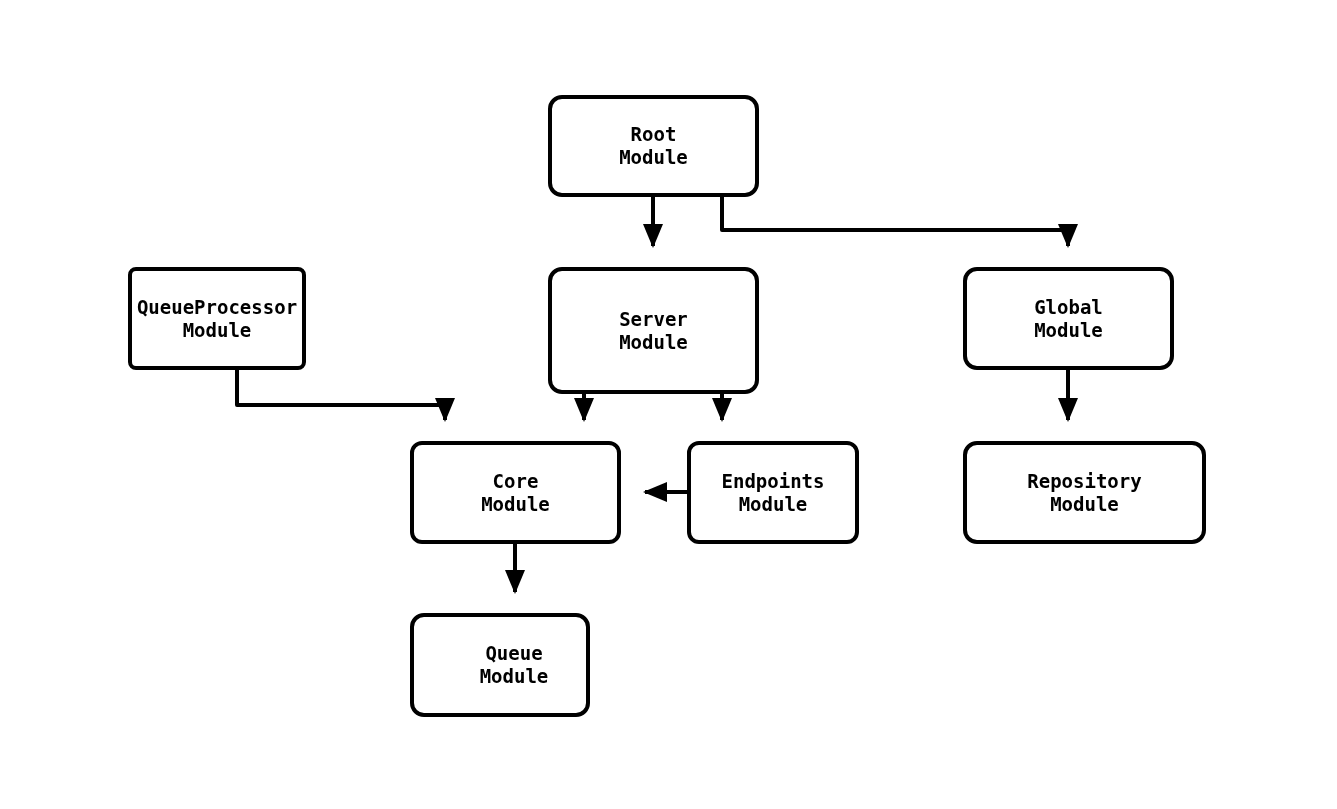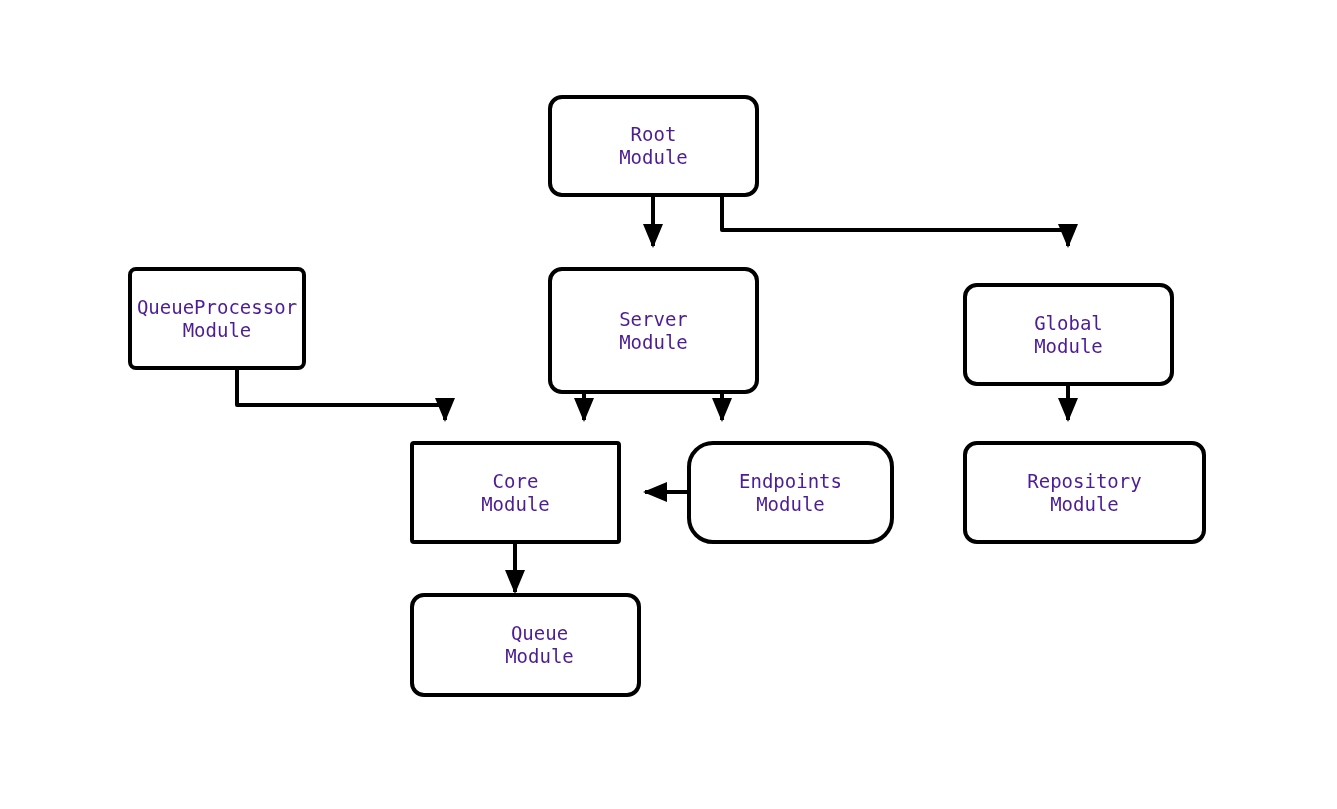--- a/index.html
+++ b/index.html
@@ -34,22 +34,22 @@
     border-radius: 14px;
     display: flex;
     align-items: center;
     justify-content: center;
     z-index: 2;
   }
   .node-label {
     font-family: "DejaVu Sans Mono", "Liberation Mono", monospace;
     font-size: 19px;
     line-height: 23px;
-    font-weight: 400;
-    color: #4c1d95;
+    font-weight: 700;
+    color: #000000;
     text-align: center;
     white-space: pre;
     letter-spacing: 0px;
   }
 </style>
 </head>
 <body>
 
 <div id="diagram-root" style="background: rgb(255, 255, 255);">
 
@@ -85,38 +85,38 @@
   <div class="node" style="left: 128px; top: 267px; width: 178px; height: 103px; background: rgb(255, 255, 255); border-color: rgb(0, 0, 0); border-width: 4px; border-radius: 8px;">
     <div class="node-label">QueueProcessor
 Module</div>
   </div>
 
   <div class="node" style="left: 548px; top: 267px; width: 211px; height: 127px; background: rgb(255, 255, 255); border-color: rgb(0, 0, 0); border-width: 4px; border-radius: 14px;">
     <div class="node-label">Server
 Module</div>
   </div>
 
-  <div class="node" style="left: 963px; top: 267px; width: 211px; height: 103px; background: rgb(255, 255, 255); border-color: rgb(0, 0, 0); border-width: 4px; border-radius: 14px; margin-top: 16px;">
+  <div class="node" style="left: 963px; top: 267px; width: 211px; height: 103px; background: rgb(255, 255, 255); border-color: rgb(0, 0, 0); border-width: 4px; border-radius: 14px;">
     <div class="node-label">Global
 Module</div>
   </div>
 
-  <div class="node" style="left: 410px; top: 441px; width: 211px; height: 103px; background: rgb(255, 255, 255); border-color: rgb(0, 0, 0); border-width: 4px; border-radius: 4px;">
+  <div class="node" style="left: 410px; top: 441px; width: 211px; height: 103px; background: rgb(255, 255, 255); border-color: rgb(0, 0, 0); border-width: 4px; border-radius: 12px;">
     <div class="node-label">Core
 Module</div>
   </div>
 
-  <div class="node" style="left: 687px; top: 441px; width: 207px; height: 103px; background: rgb(255, 255, 255); border-color: rgb(0, 0, 0); border-width: 4px; border-radius: 26px;">
+  <div class="node" style="left: 687px; top: 441px; width: 172px; height: 103px; background: rgb(255, 255, 255); border-color: rgb(0, 0, 0); border-width: 4px; border-radius: 12px;">
     <div class="node-label">Endpoints
 Module</div>
   </div>
 
   <div class="node" style="left: 963px; top: 441px; width: 243px; height: 103px; background: rgb(255, 255, 255); border-color: rgb(0, 0, 0); border-width: 4px; border-radius: 14px;">
     <div class="node-label">Repository
 Module</div>
   </div>
 
-  <div class="node" style="left: 410px; top: 593px; width: 231px; height: 104px; background: rgb(255, 255, 255); border-color: rgb(0, 0, 0); border-width: 4px; border-radius: 14px; padding-left: 28px;">
+  <div class="node" style="left: 410px; top: 613px; width: 180px; height: 104px; background: rgb(255, 255, 255); border-color: rgb(0, 0, 0); border-width: 4px; border-radius: 14px; padding-left: 28px;">
     <div class="node-label">Queue
 Module</div>
   </div>
 
 </div>
 
 </body></html>

